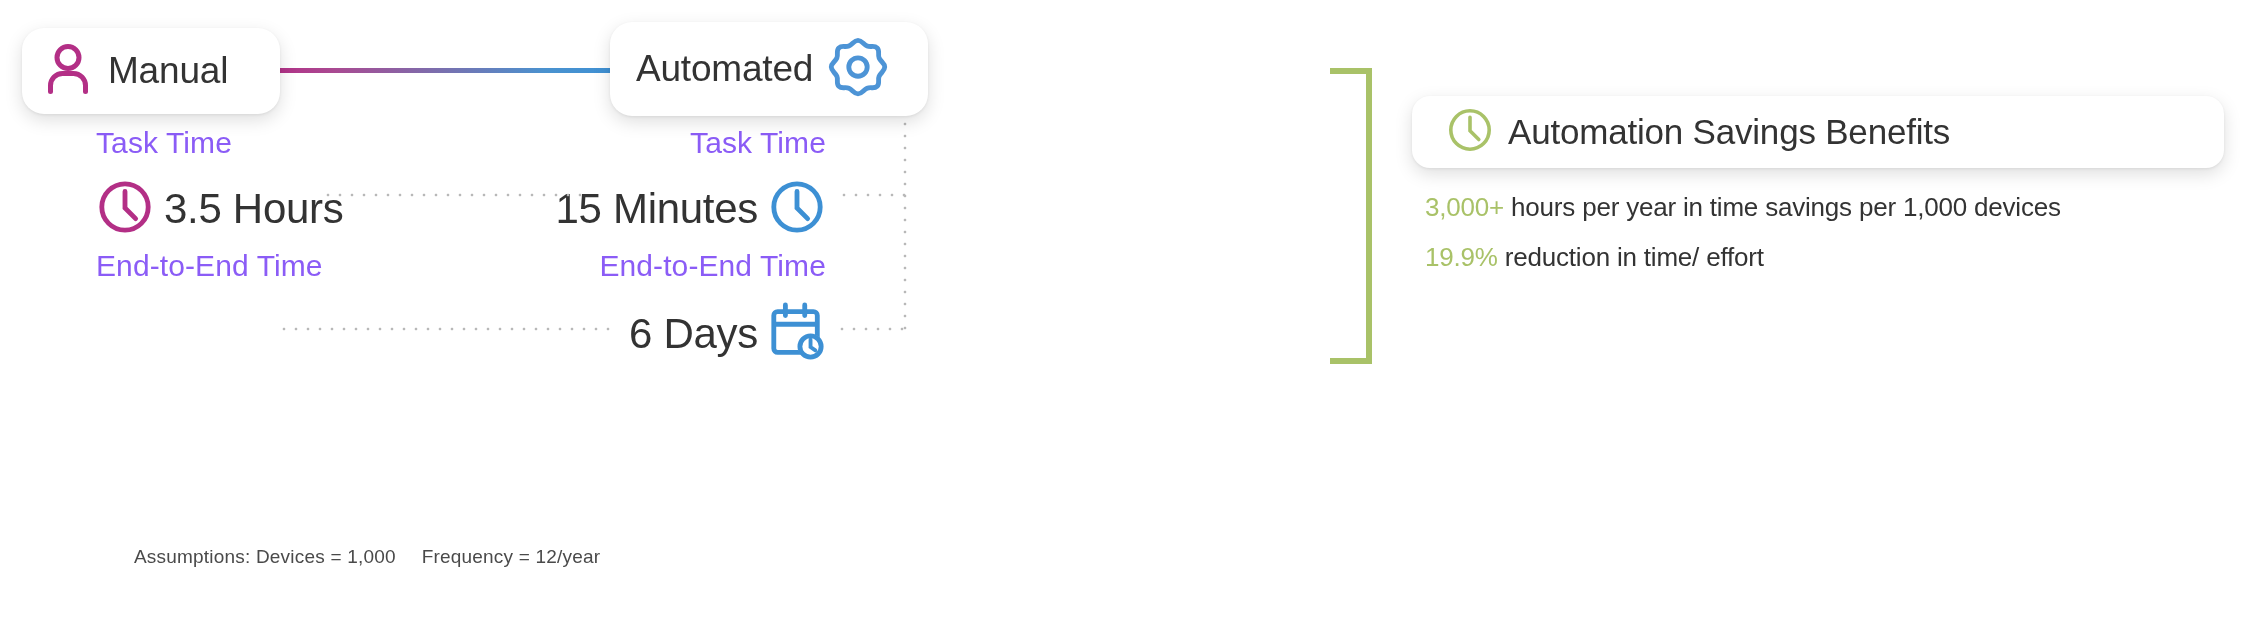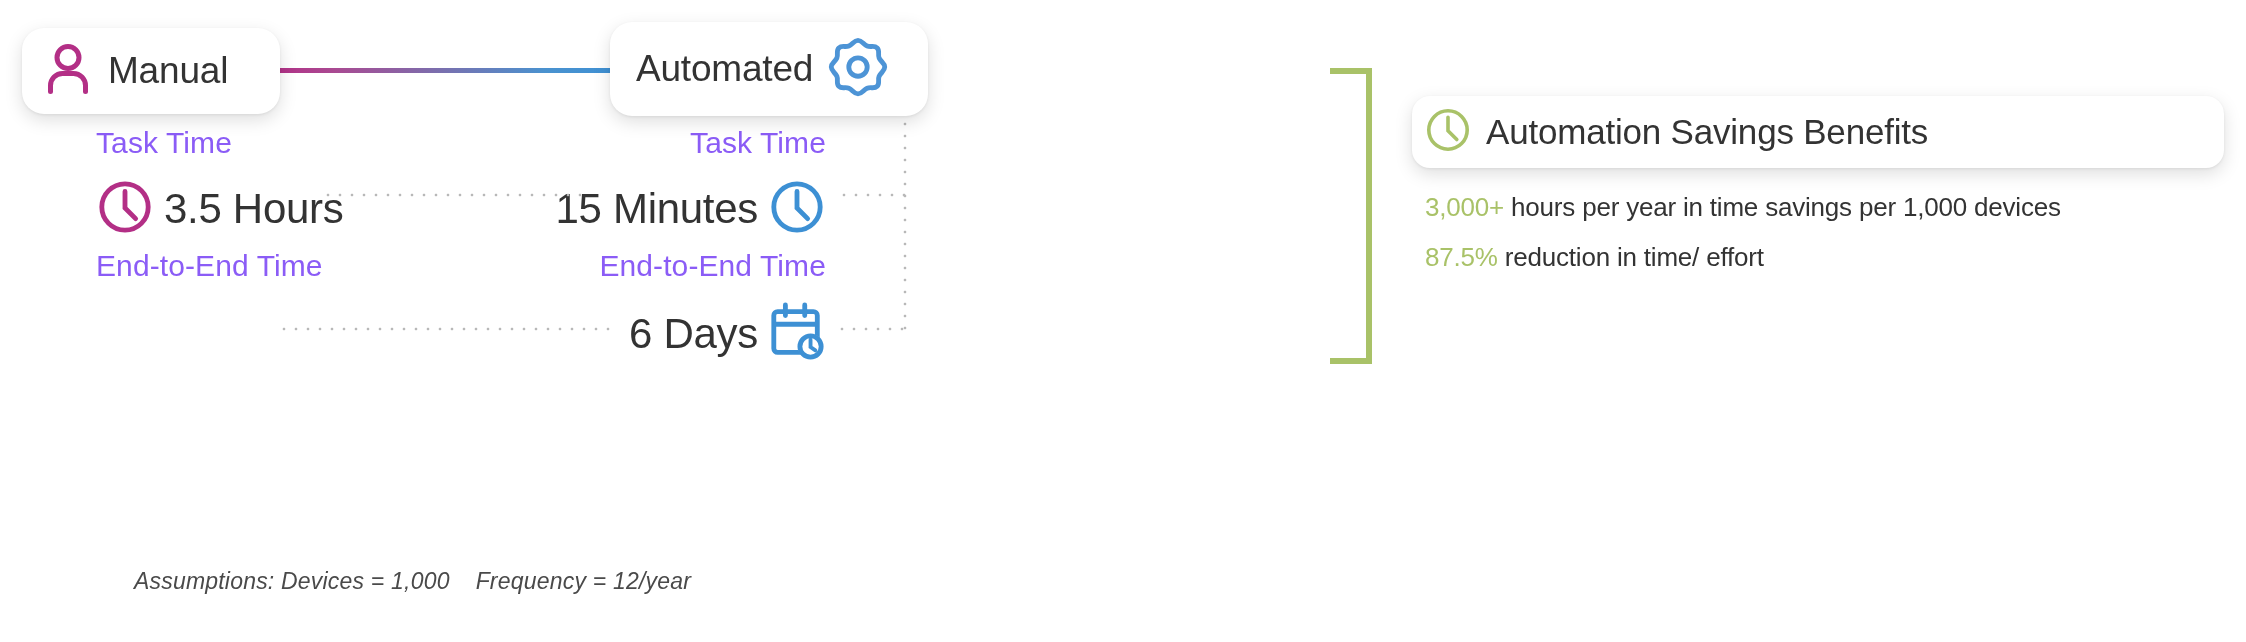--- a/index.html
+++ b/index.html
@@ -46,21 +46,21 @@
     height: 94px;
     padding: 0 18px 0 26px;
     gap: 14px;
     z-index: 5;
   }
   #benefits-card {
     left: 1412px;
     top: 96px;
     width: 812px;
     height: 72px;
-    padding: 0 18px 0 12px;
+    padding: 0 18px 0 34px;
     gap: 14px;
     border-radius: 18px;
     z-index: 5;
   }
 
   .card-label {
     font-size: 37px;
     color: #333333;
     font-weight: 400;
     letter-spacing: -0.2px;
@@ -170,23 +170,22 @@
     margin-bottom: 18px;
   }
   .benefit .hl {
     color: #a9c268;
   }
 
   
   #footnote {
     position: absolute;
     left: 134px;
-    top: 568px;
-    font-size: 23px;
-    font-style: italic;
+    top: 546px;
+    font-size: 19px;
     font-weight: 300;
     color: #4a4a4a;
     letter-spacing: 0.2px;
     white-space: nowrap;
   }
   #footnote .gap { display: inline-block; width: 26px; }
 
   .icon { display: block; flex: none; }
 </style>
 </head>
@@ -285,21 +284,21 @@
       </svg>
     </span>
     <span class="card-label">Automation Savings Benefits</span>
   </div>
 
   <div id="benefit-list">
     <div class="benefit">
       <span class="hl">3,000+</span><span> hours per year in time savings per 1,000 devices</span>
     </div>
     <div class="benefit">
-      <span class="hl">87.5%</span><span> reduction in time/ effort</span>
+      <span class="hl">19.9%</span><span> reduction in time/ effort</span>
     </div>
   </div>
 
   <div id="footnote">
     <span>Assumptions: Devices = 1,000</span><span class="gap"></span><span>Frequency = 12/year</span>
   </div>
 
 </div>
 
 </body></html>

